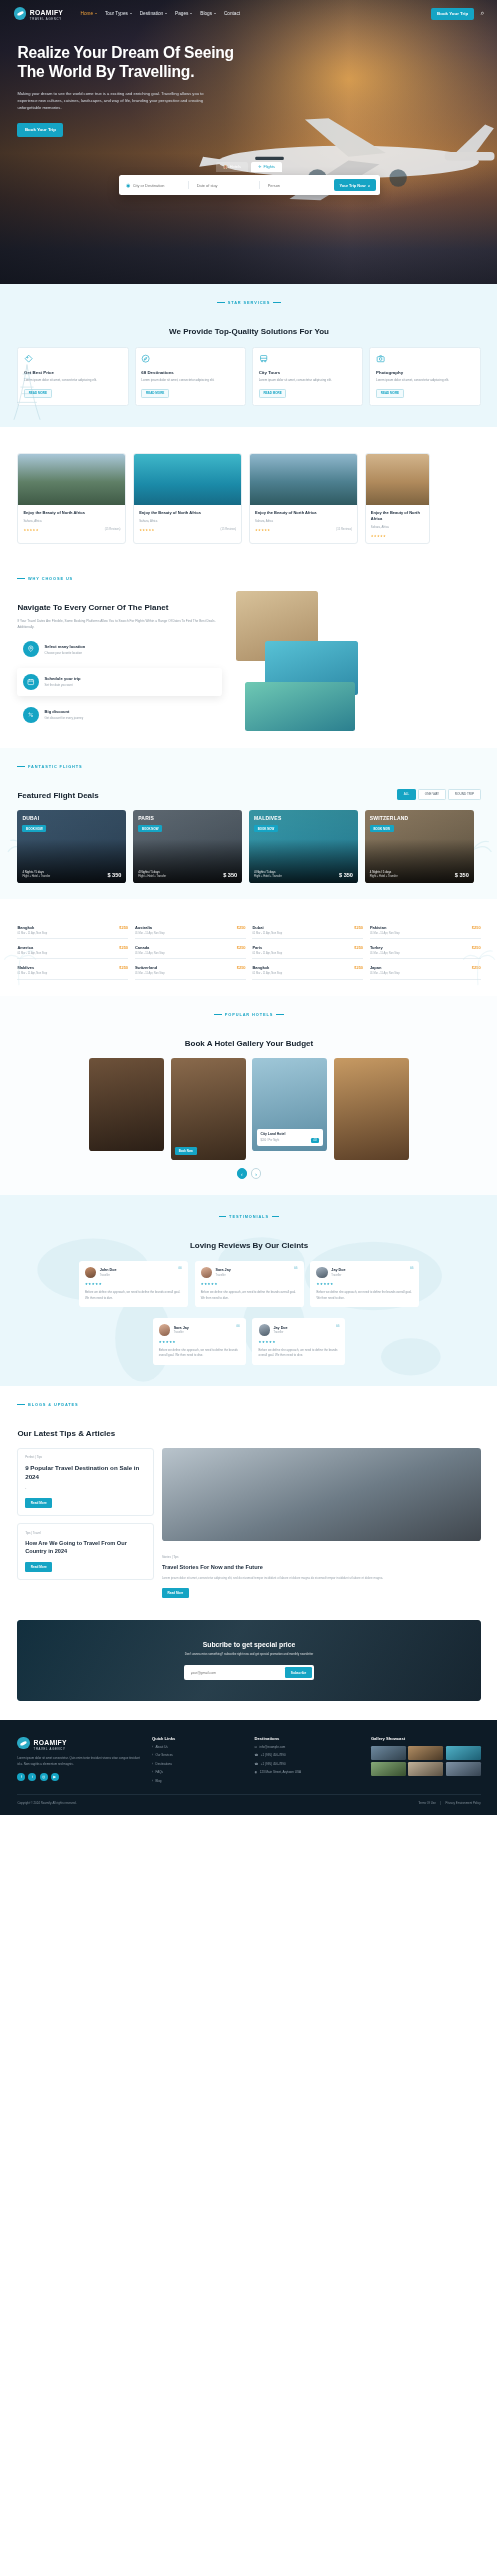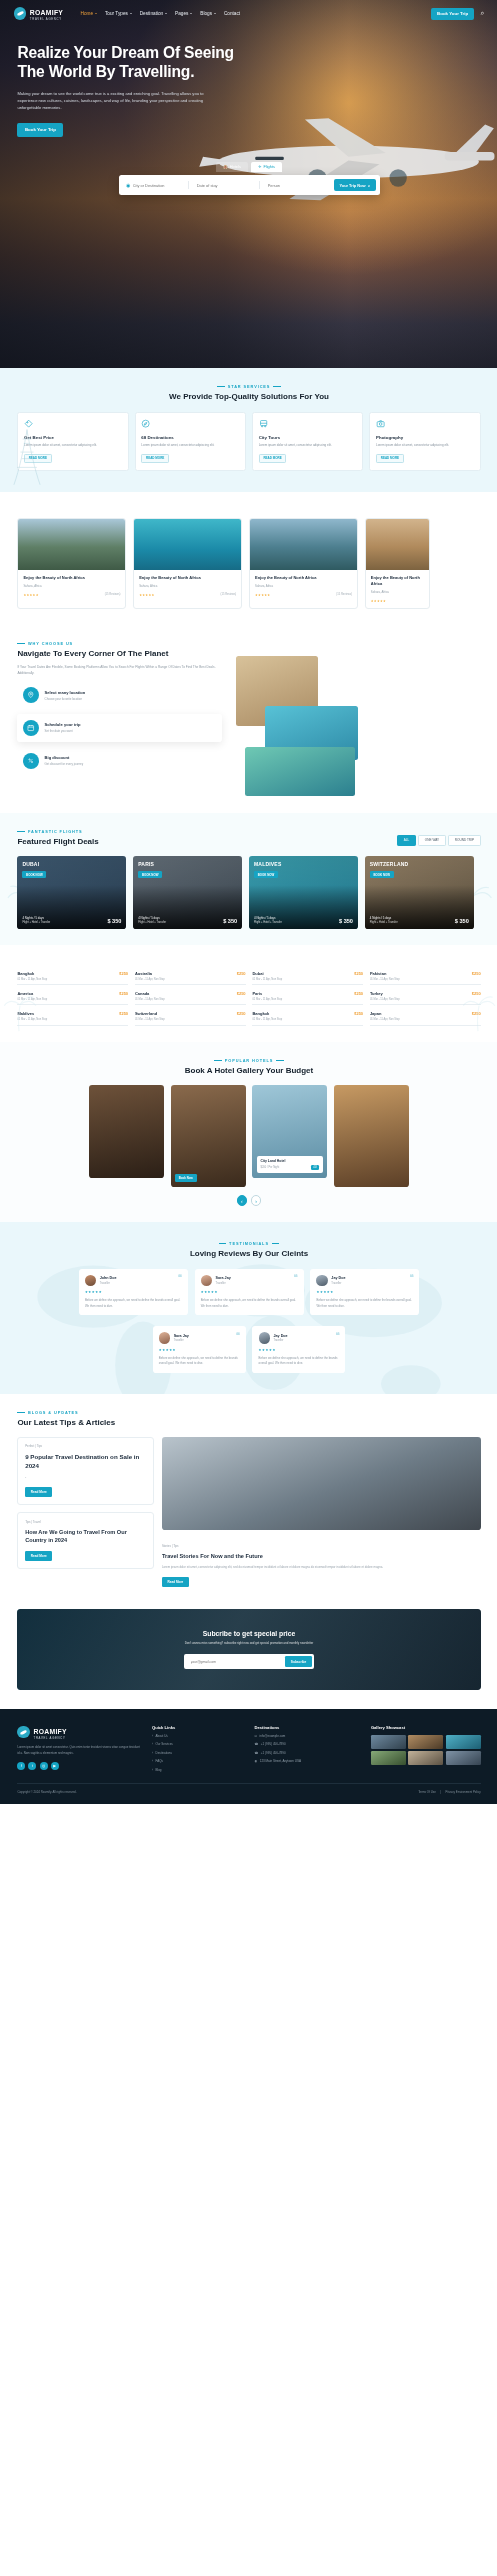--- a/index.html
+++ b/index.html
@@ -8,21 +8,21 @@
     font-family: "Liberation Sans", sans-serif;
     background: #ffffff;
     color: #1b2a3b;
     -webkit-font-smoothing: antialiased;
   }
   .page { width: 498px; position: relative; overflow: hidden; }
 
   
   .hero {
     position: relative;
-    height: 368px;
+    height: 284px;
     background:
       radial-gradient(ellipse at 70% 28%, #f9b45a 0%, rgba(249,180,90,0) 46%),
       linear-gradient(180deg, #2e2a3b 0%, #51405a 18%, #9a6a58 38%, #d98f4e 54%, #8a5c46 70%, #3d3b4a 88%, #2a2a36 100%);
       overflow: hidden;
   }
   .hero::after {
     content: "";
     position: absolute; inset: 0;
     background: linear-gradient(90deg, rgba(10,14,22,.72) 0%, rgba(10,14,22,.48) 45%, rgba(10,14,22,.15) 70%, rgba(10,14,22,.35) 100%);
   }
@@ -119,21 +119,21 @@
 
   
   .sec { padding: 16px 17.4px; }
   .eyebrow {
     color: #15a4c4; font-size: 3.9px; font-weight: 700; letter-spacing: 0.9px;
     display: flex; align-items: center; gap: 3.1px; text-transform: uppercase;
   }
   .eyebrow::before { content:""; width: 7.5px; height: 0.6px; background:#15a4c4; display:inline-block; }
   .eyebrow.center { justify-content: center; }
   .eyebrow.center::after { content:""; width: 7.5px; height: 0.6px; background:#15a4c4; display:inline-block; }
-  .h2 { font-size: 8px; font-weight: 700; margin-top: 3px; color: #14202c; }
+  .h2 { font-size: 8px; font-weight: 700; margin-top: 22px; color: #14202c; }
   .h2.center { text-align: center; }
 
   
   .services { background: #eaf7fb; position: relative; padding: 16px 17.4px 21px; }
   .eiffel {
     position: absolute; left: 10px; bottom: 5px; width: 34px; height: 60px; opacity: .5;
   }
   .cards-4 { display: grid; grid-template-columns: repeat(4,1fr); gap: 6.2px; margin-top: 11.2px; }
   .svc-card { background: #fff; border-radius: 2.5px; padding: 6.2px 5.6px; border: 0.6px solid #e3eef3; }
   .svc-ic { width: 9.3px; height: 9.3px; color: #15a4c4; }

